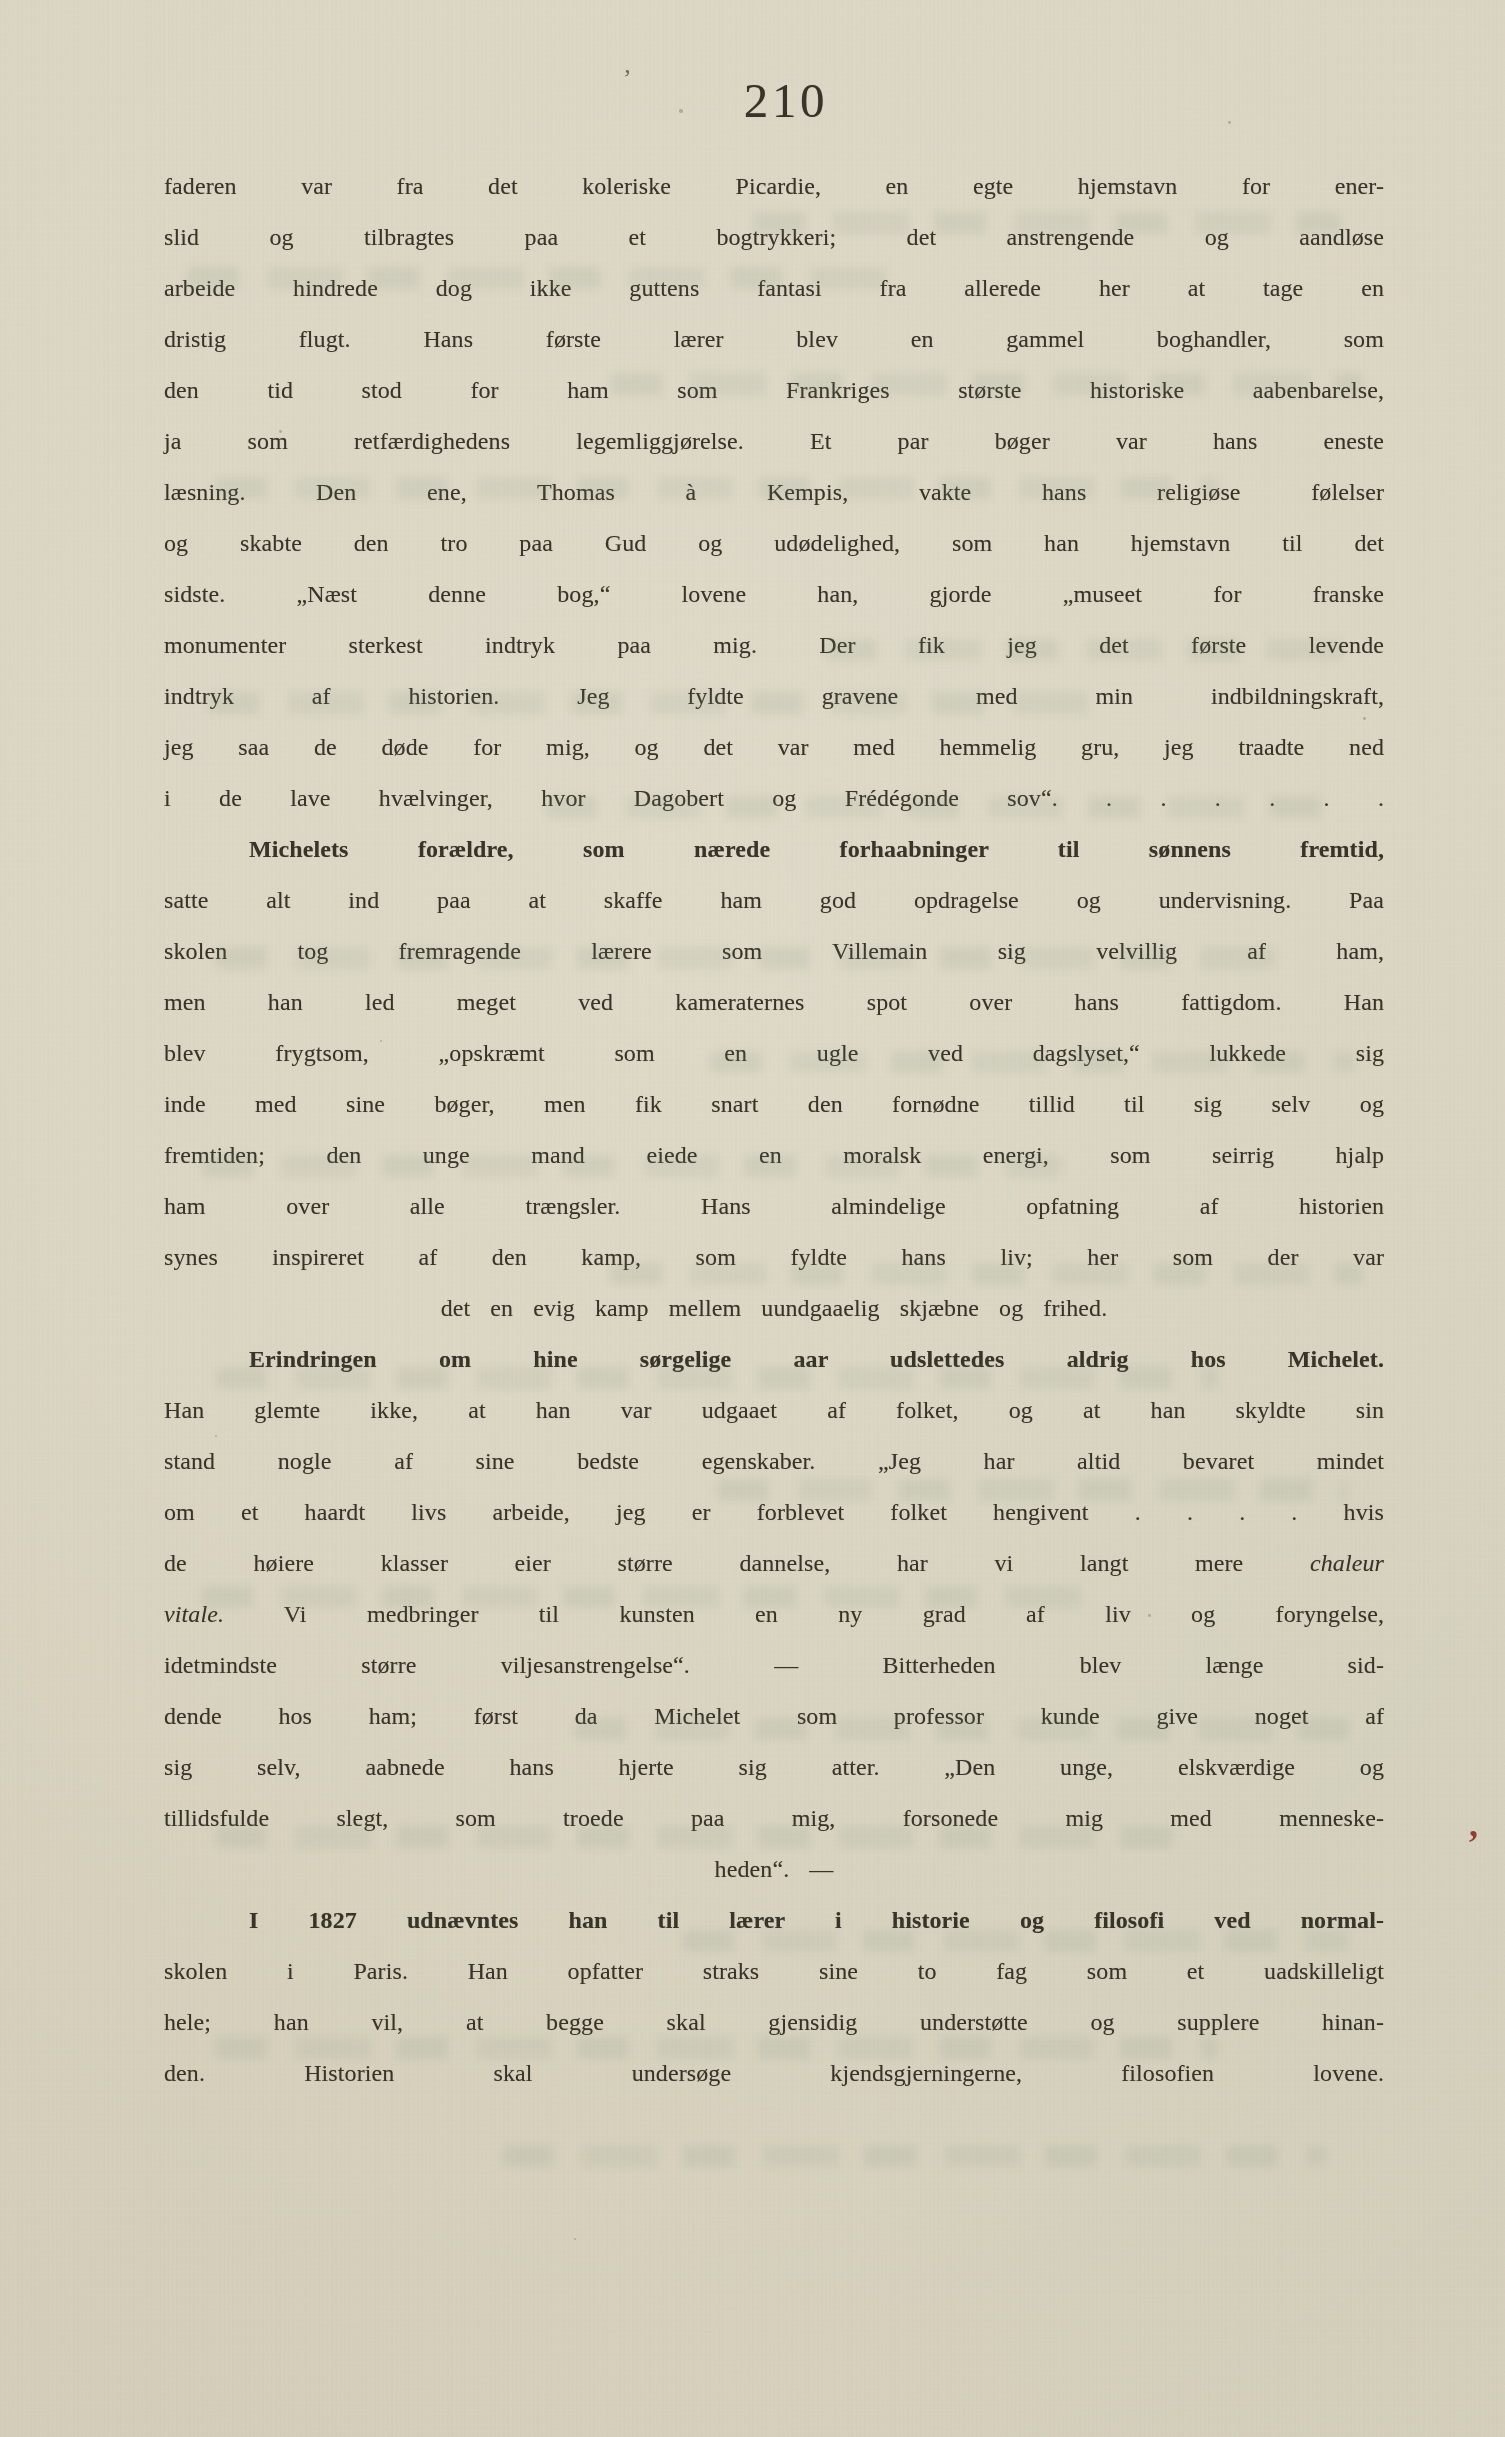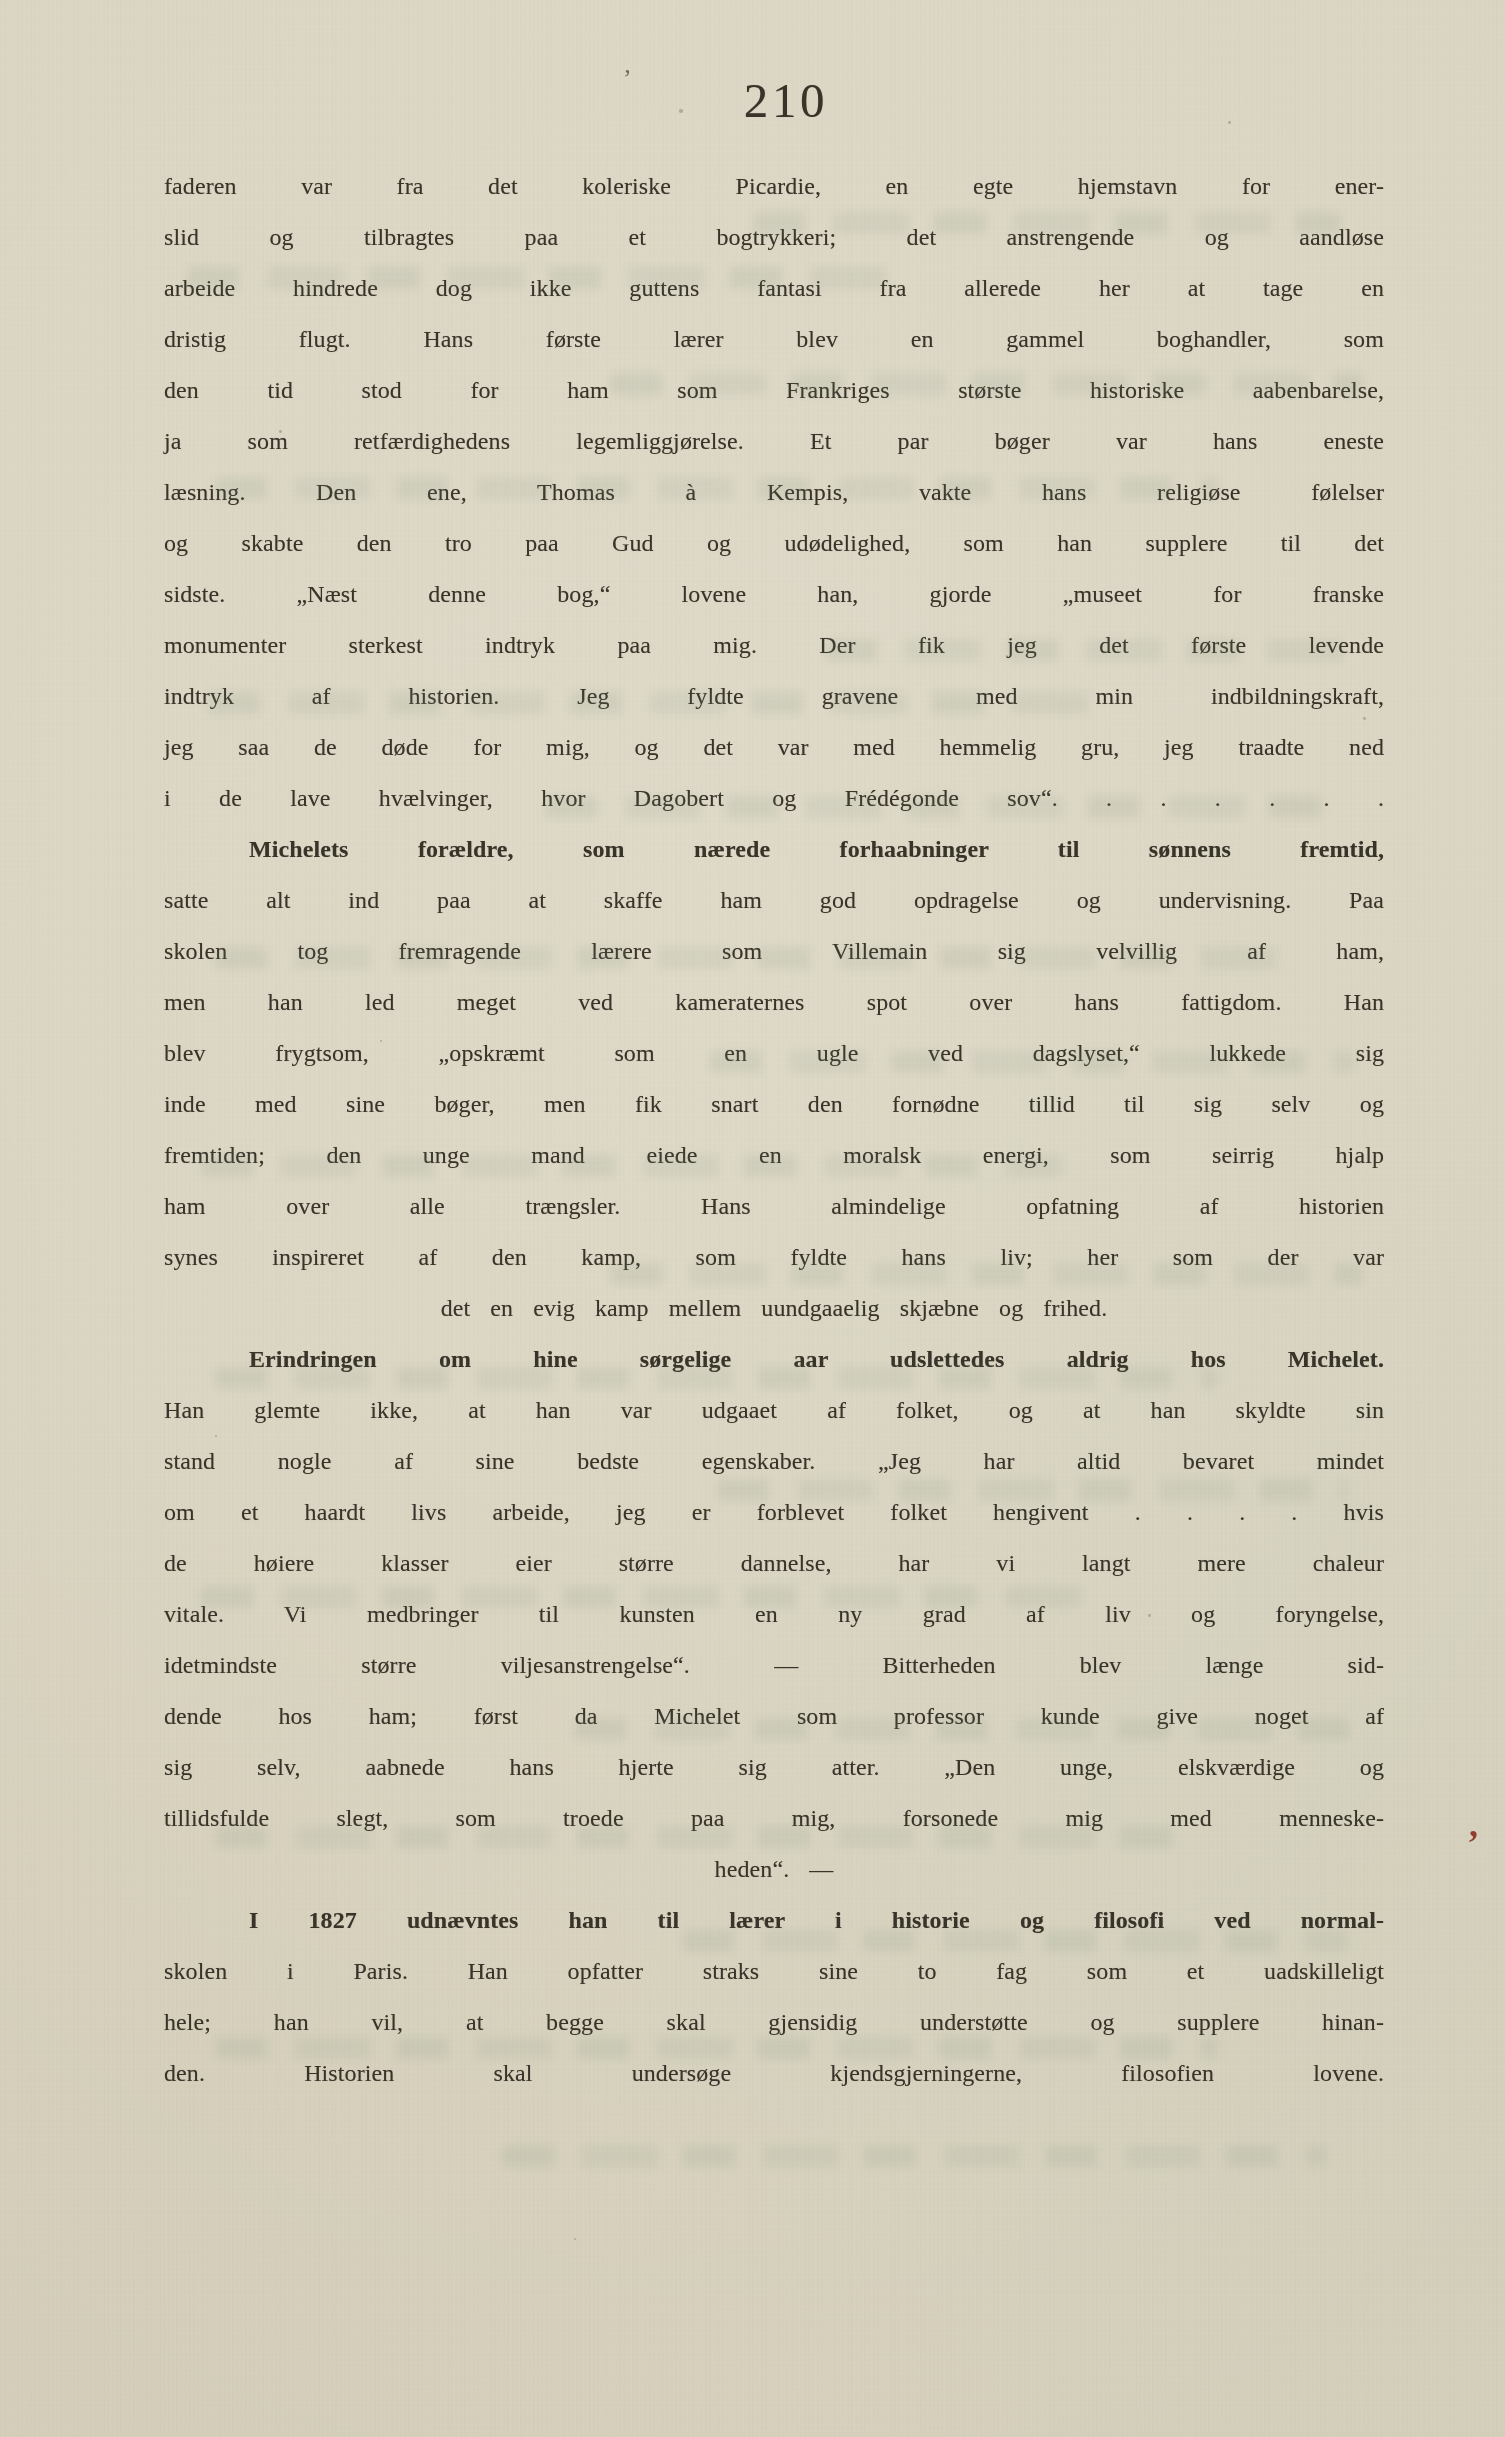--- a/index.html
+++ b/index.html
@@ -36,21 +36,21 @@
   .line{
     height:51px;line-height:51px;font-size:24px;
     color:var(--ink,#39342a);
     letter-spacing:0.1px;word-spacing:-.04em;
     white-space:normal;overflow:visible;
     text-shadow:0 0 0.7px rgba(55,50,40,.32);
   }
   .line.j{text-align:justify;text-align-last:justify;}
   .line.ind{text-indent:85px;font-weight:bold;}
   .line.loose{word-spacing:.58em;text-align:center;}
-  .line .it{}
+  .line .it{font-style:italic;}
   .ghost{
     position:absolute;height:21.5px;border-radius:5.7px;
     filter:blur(5px);opacity:.28;pointer-events:none;
     background:repeating-linear-gradient(90deg,
       rgba(125,150,125,.50) 0 52px, rgba(125,150,125,0) 52px 80px,
       rgba(125,150,125,.40) 80px 156px, rgba(125,150,125,0) 156px 181px);
   }
   .speck{position:absolute;border-radius:50%;background:#857e6b;opacity:.5;pointer-events:none;}
   .apostrophe-speck{
     position:absolute;left:623px;top:66px;font-size:26px;line-height:26px;
@@ -71,21 +71,21 @@
   <span class="apostrophe-speck">’</span>
 
   <div class="text-block" id="text-block">
       <div class="line j"><span>faderen var fra det koleriske Picardie, en egte hjemstavn for ener-</span></div>
       <div class="line j"><span>slid og tilbragtes paa et bogtrykkeri; det anstrengende og aandløse</span></div>
       <div class="line j"><span>arbeide hindrede dog ikke guttens fantasi fra allerede her at tage en</span></div>
       <div class="line j"><span>dristig flugt. Hans første lærer blev en gammel boghandler, som</span></div>
       <div class="line j"><span>den tid stod for ham som Frankriges største historiske aabenbarelse,</span></div>
       <div class="line j"><span>ja som retfærdighedens legemliggjørelse. Et par bøger var hans eneste</span></div>
       <div class="line j"><span>læsning. Den ene, Thomas à Kempis, vakte hans religiøse følelser</span></div>
-      <div class="line j"><span>og skabte den tro paa Gud og udødelighed, som han supplere til det</span></div>
+      <div class="line j"><span>og skabte den tro paa Gud og udødelighed, som han hjemstavn til det</span></div>
       <div class="line j"><span>sidste. „Næst denne bog,“ lovene han, gjorde „museet for franske</span></div>
       <div class="line j"><span>monumenter sterkest indtryk paa mig. Der fik jeg det første levende</span></div>
       <div class="line j"><span>indtryk af historien. Jeg fyldte gravene med min indbildningskraft,</span></div>
       <div class="line j"><span>jeg saa de døde for mig, og det var med hemmelig gru, jeg traadte ned</span></div>
       <div class="line j"><span>i de lave hvælvinger, hvor Dagobert og Frédégonde sov“. . . . . . .</span></div>
       <div class="line j ind"><span>Michelets forældre, som nærede forhaabninger til sønnens fremtid,</span></div>
       <div class="line j"><span>satte alt ind paa at skaffe ham god opdragelse og undervisning. Paa</span></div>
       <div class="line j"><span>skolen tog fremragende lærere som Villemain sig velvillig af ham,</span></div>
       <div class="line j"><span>men han led meget ved kameraternes spot over hans fattigdom. Han</span></div>
       <div class="line j"><span>blev frygtsom, „opskræmt som en ugle ved dagslyset,“ lukkede sig</span></div>

